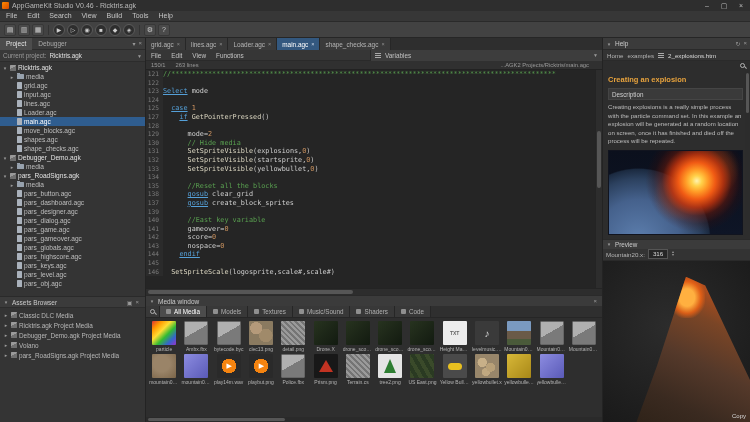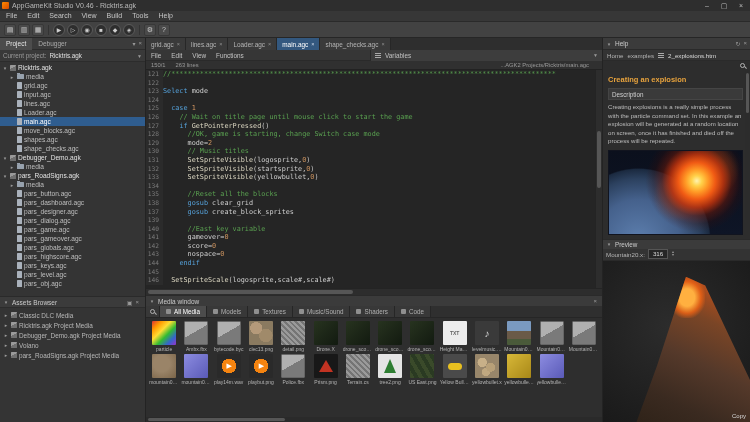--- a/index.html
+++ b/index.html
@@ -62,21 +62,21 @@
   .burger{display:inline-block;width:6px;height:5px;border-top:1px solid #aaa;border-bottom:1px solid #aaa;position:relative;}
   .burger::after{content:"";position:absolute;left:0;right:0;top:1.5px;border-top:1px solid #aaa;}
   .vp-caret{margin-left:auto;font-size:5px;color:#999;}
   .editor-status{height:9px;flex:0 0 auto;background:#303030;display:flex;align-items:center;font-size:5.8px;color:#9a9a9a;gap:10px;padding:0 5px;border-bottom:1px solid #222;}
   .es-path{margin-left:auto;padding-right:8px;}
   .code-area{flex:1;min-height:0;position:relative;background:#252525;overflow:hidden;font-family:"DejaVu Sans Mono",monospace;}
   .cl{display:flex;height:8.6px;line-height:8.6px;font-size:6.8px;white-space:pre;}
   .ln{width:17px;flex:0 0 auto;text-align:right;padding-right:4px;color:#7c7c7c;background:#2b2b2b;font-size:6.2px;}
   .lc{color:#cfcfcf;}
   .tok-c{color:#59a050;}
-  .tok-k{color:#55a0d8;}
+  .tok-k{color:#55a0d8;text-decoration:underline;}
   .tok-f{color:#dcd7c2;}
   .tok-t{color:#cfcfcf;}
   .tok-n{color:#cf9560;}
   .vscroll{position:absolute;top:0;right:0;bottom:0;width:7px;background:#2d2d2d;border-left:1px solid #242424;}
   .vthumb{position:absolute;left:1px;right:1px;top:28%;height:26%;background:#565656;border-radius:2px;}
   .code-hscroll{height:7px;flex:0 0 auto;background:#2d2d2d;position:relative;border-top:1px solid #242424;}
   .hthumb{position:absolute;top:1px;bottom:1px;left:2px;width:45%;background:#565656;border-radius:2px;}
   .media-header{height:11px;flex:0 0 auto;background:#3b3b3b;display:flex;align-items:center;gap:3px;font-size:6.5px;color:#ccc;padding:0 3px;border-top:1px solid #2a2a2a;}
   .mh-icons{margin-left:auto;color:#999;font-size:6px;padding-right:2px;}
   .media-tabs{height:12px;flex:0 0 auto;background:#2f2f2f;display:flex;align-items:stretch;border-bottom:1px solid #262626;}
@@ -408,26 +408,25 @@
         <span>263 lines</span>
         <span class="es-path">...AGK2 Projects/Ricktris/main.agc</span>
       </div>
       <div class="code-area">
         <div>
             <div class="cl"><span class="ln">121</span><span class="lc"><span class="tok-c">//**********************************************************************************************</span></span></div>
             <div class="cl"><span class="ln">122</span><span class="lc"></span></div>
             <div class="cl"><span class="ln">123</span><span class="lc"><span class="tok-k">Select</span><span class="tok-t"> mode</span></span></div>
             <div class="cl"><span class="ln">124</span><span class="lc"></span></div>
             <div class="cl"><span class="ln">125</span><span class="lc"><span class="tok-t">  </span><span class="tok-k">case</span><span class="tok-t"> </span><span class="tok-n">1</span></span></div>
-            <div class="cl"><span class="ln">126</span><span class="lc"><span class="tok-t">    </span><span class="tok-c">// Wait on title page until mouse click to start the game</span></span></div>
             <div class="cl"><span class="ln">127</span><span class="lc"><span class="tok-t">    </span><span class="tok-k">if</span><span class="tok-t"> </span><span class="tok-f">GetPointerPressed</span><span class="tok-t">()</span></span></div>
-            <div class="cl"><span class="ln">128</span><span class="lc"><span class="tok-t">      </span><span class="tok-c">//OK, game is starting, change Switch case mode</span></span></div>
+            <div class="cl"><span class="ln">128</span><span class="lc"><span class="tok-t">      </span></span></div>
             <div class="cl"><span class="ln">129</span><span class="lc"><span class="tok-t">      mode=</span><span class="tok-n">2</span></span></div>
-            <div class="cl"><span class="ln">130</span><span class="lc"><span class="tok-t">      </span><span class="tok-c">// Music titles</span></span></div>
-            <div class="cl"><span class="ln">131</span><span class="lc"><span class="tok-t">      </span><span class="tok-f">SetSpriteVisible</span><span class="tok-t">(logosprite,</span><span class="tok-n">0</span><span class="tok-t">)</span></span></div>
+            <div class="cl"><span class="ln">130</span><span class="lc"><span class="tok-t">      </span><span class="tok-c">// Hide media</span></span></div>
+            <div class="cl"><span class="ln">131</span><span class="lc"><span class="tok-t">      </span><span class="tok-f">SetSpriteVisible</span><span class="tok-t">(explosions,</span><span class="tok-n">0</span><span class="tok-t">)</span></span></div>
             <div class="cl"><span class="ln">132</span><span class="lc"><span class="tok-t">      </span><span class="tok-f">SetSpriteVisible</span><span class="tok-t">(startsprite,</span><span class="tok-n">0</span><span class="tok-t">)</span></span></div>
             <div class="cl"><span class="ln">133</span><span class="lc"><span class="tok-t">      </span><span class="tok-f">SetSpriteVisible</span><span class="tok-t">(yellowbullet,</span><span class="tok-n">0</span><span class="tok-t">)</span></span></div>
             <div class="cl"><span class="ln">134</span><span class="lc"></span></div>
             <div class="cl"><span class="ln">135</span><span class="lc"><span class="tok-t">      </span><span class="tok-c">//Reset all the blocks</span></span></div>
             <div class="cl"><span class="ln">138</span><span class="lc"><span class="tok-t">      </span><span class="tok-k">gosub</span><span class="tok-t"> clear_grid</span></span></div>
             <div class="cl"><span class="ln">137</span><span class="lc"><span class="tok-t">      </span><span class="tok-k">gosub</span><span class="tok-t"> create_block_sprites</span></span></div>
             <div class="cl"><span class="ln">139</span><span class="lc"></span></div>
             <div class="cl"><span class="ln">140</span><span class="lc"><span class="tok-t">      </span><span class="tok-c">//East key variable</span></span></div>
             <div class="cl"><span class="ln">141</span><span class="lc"><span class="tok-t">      gameover=</span><span class="tok-n">0</span></span></div>
             <div class="cl"><span class="ln">142</span><span class="lc"><span class="tok-t">      score=</span><span class="tok-n">0</span></span></div>

